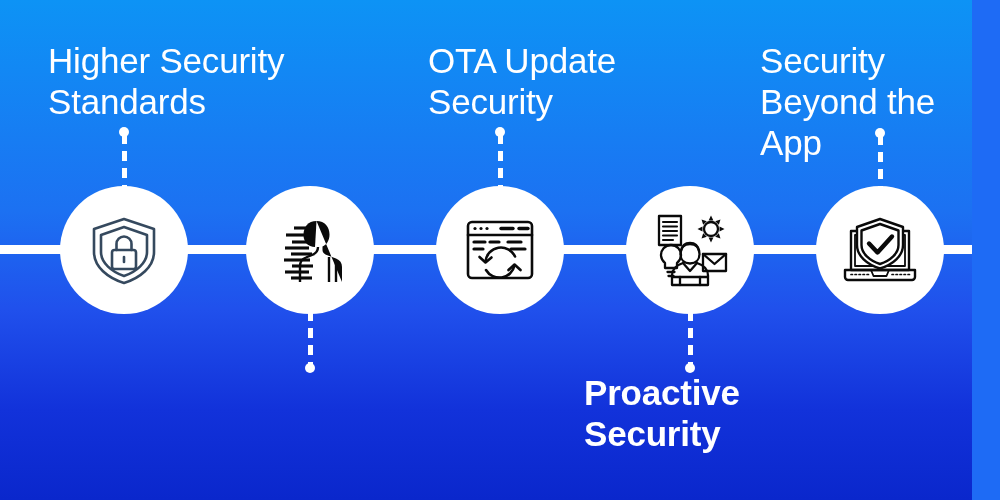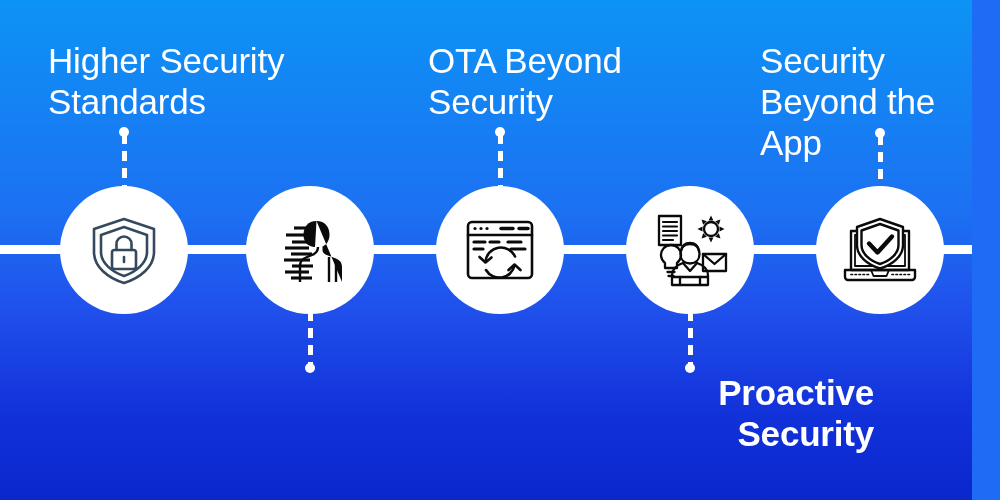--- a/index.html
+++ b/index.html
@@ -141,21 +141,21 @@
           <path d="M19 66 H40"></path>
         </g>
       </svg>
     </span>
   </div>
   <div class="connector down" style="left:305px; top:311px; height:62px;">
     <div class="stem"></div>
     <div class="dot"></div>
   </div>
 
-  <div class="label top" style="left:428px; top:40px; width:270px;">OTA Beyond
+  <div class="label top" style="left:428px; top:40px; width:270px;">OTA Update
 Security</div>
   <div class="connector up" style="left:495px; top:127px; height:60px;">
     <div class="dot"></div>
     <div class="stem"></div>
   </div>
   <div class="node" style="left:436px;">
     <span>
       <svg width="74" height="74" viewBox="0 0 74 74" fill="none" stroke="#0A0A0A" stroke-width="2.6" stroke-linecap="round" stroke-linejoin="round">
         <rect x="5" y="9" width="64" height="56" rx="4"></rect>
         <path d="M5 22 H69"></path>
@@ -215,21 +215,21 @@
         <path d="M29 66 L29 74"></path>
         <path d="M49 66 L49 74"></path>
         <path d="M21 66 H57"></path>
       </svg>
     </span>
   </div>
   <div class="connector down" style="left:685px; top:311px; height:62px;">
     <div class="stem"></div>
     <div class="dot"></div>
   </div>
-  <div class="label bottom" style="left:614px; top:372px; width:260px;text-align:right;">Proactive
+  <div class="label bottom" style="left:584px; top:372px; width:260px;">Proactive
 Security</div>
 
   <div class="label top" style="left:760px; top:40px; width:235px;">Security
 Beyond the
 App</div>
   <div class="connector up" style="left:875px; top:128px; height:59px;">
     <div class="dot"></div>
     <div class="stem"></div>
   </div>
   <div class="node" style="left:816px;">

